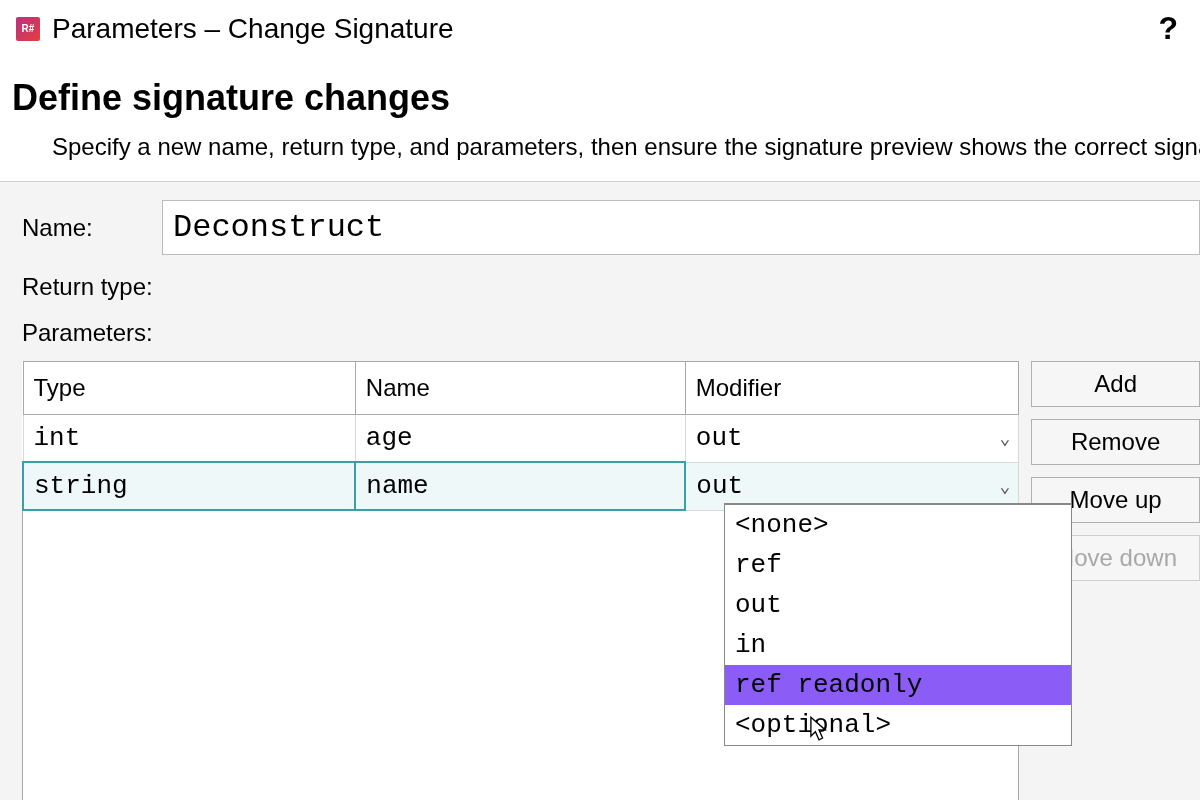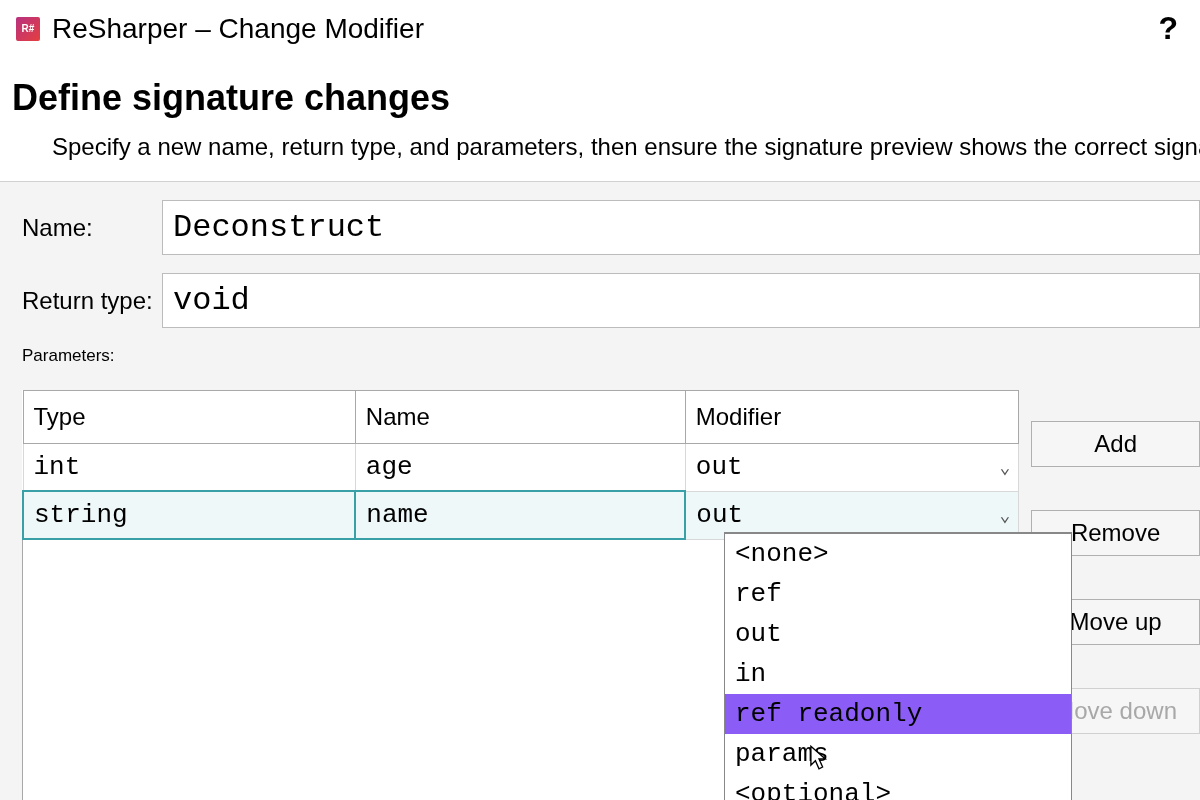--- a/index.html
+++ b/index.html
@@ -74,22 +74,22 @@
 .form-row input {
   flex: 1;
   font-family: Consolas, "Courier New", monospace;
   font-size: 32px;
   padding: 8px 10px;
   border: 1px solid #bcbcbc;
   background: #fff;
   outline: none;
 }
 .params-label {
-  font-size: 17px;
-  margin-bottom: 24px;
+  font-size: 24px;
+  margin-bottom: 14px;
 }
 .params-area {
   display: flex;
   gap: 12px;
 }
 .table-wrap {
   position: relative;
   width: 1052px;
 }
 table.params {
@@ -167,58 +167,56 @@
 }
 .btn {
   font-size: 24px;
   padding: 8px 22px;
   background: #f6f6f6;
   border: 1px solid #b0b0b0;
   cursor: pointer;
   text-align: center;
   white-space: nowrap;
   min-width: 120px;
-  margin-top: 31px;
 }
 .btn.disabled {
   color: #a8a8a8;
   border-color: #d0d0d0;
 }
 .cursor {
   position: absolute;
   left: 788px;
   top: 355px;
   width: 18px;
   height: 26px;
   z-index: 100;
   pointer-events: none;
 }
 </style>
 </head>
 <body>
 
 <div class="titlebar">
   <div class="app-icon"></div>
-  <div class="title">ReSharper – Change Modifier</div>
+  <div class="title">Parameters – Change Signature</div>
   <div class="help">?</div>
 </div>
 
 <div class="heading">Define signature changes</div>
 <div class="subtext">Specify a new name, return type, and parameters, then ensure the signature preview shows the correct signa</div>
 
 <div class="content">
 
   <div class="form-row">
     <label>Name:</label>
     <input type="text" value="Deconstruct" style="">
   </div>
 
   <div class="form-row">
     <label>Return type:</label>
-    <input type="text" value="void" style="">
   </div>
 
   <div class="params-label">Parameters:</div>
 
   <div class="params-area">
     <div class="table-wrap">
       <table class="params">
         <thead>
           <tr>
             <th class="th-type">Type</th>
@@ -246,21 +244,20 @@
         </tbody>
       </table>
       <div class="table-bottom"></div>
 
       <div class="dropdown">
         <div class="item">&lt;none&gt;</div>
         <div class="item">ref</div>
         <div class="item">out</div>
         <div class="item">in</div>
         <div class="item hover">ref readonly</div>
-        <div class="item">params</div>
         <div class="item">&lt;optional&gt;</div>
       </div>
 
       <svg class="cursor" viewBox="0 0 20 28">
         <path d="M1 1 L1 22 L6 17 L10 26 L14 24 L10 15 L17 15 Z" fill="#fff" stroke="#000" stroke-width="1.5"></path>
       </svg>
     </div>
 
     <div class="side-buttons">
       <button class="btn">Add</button>

